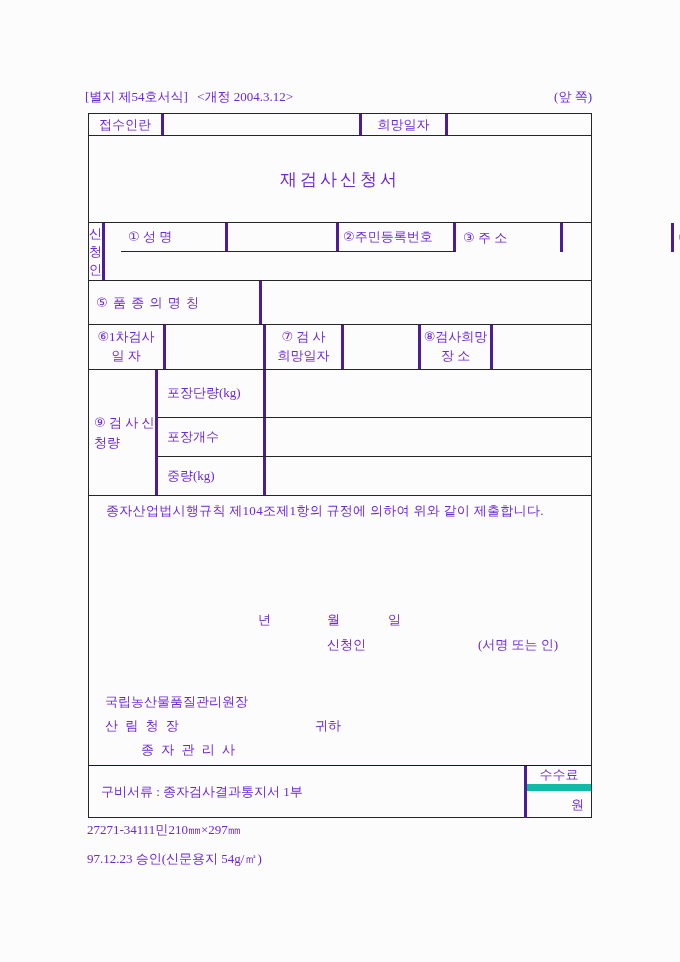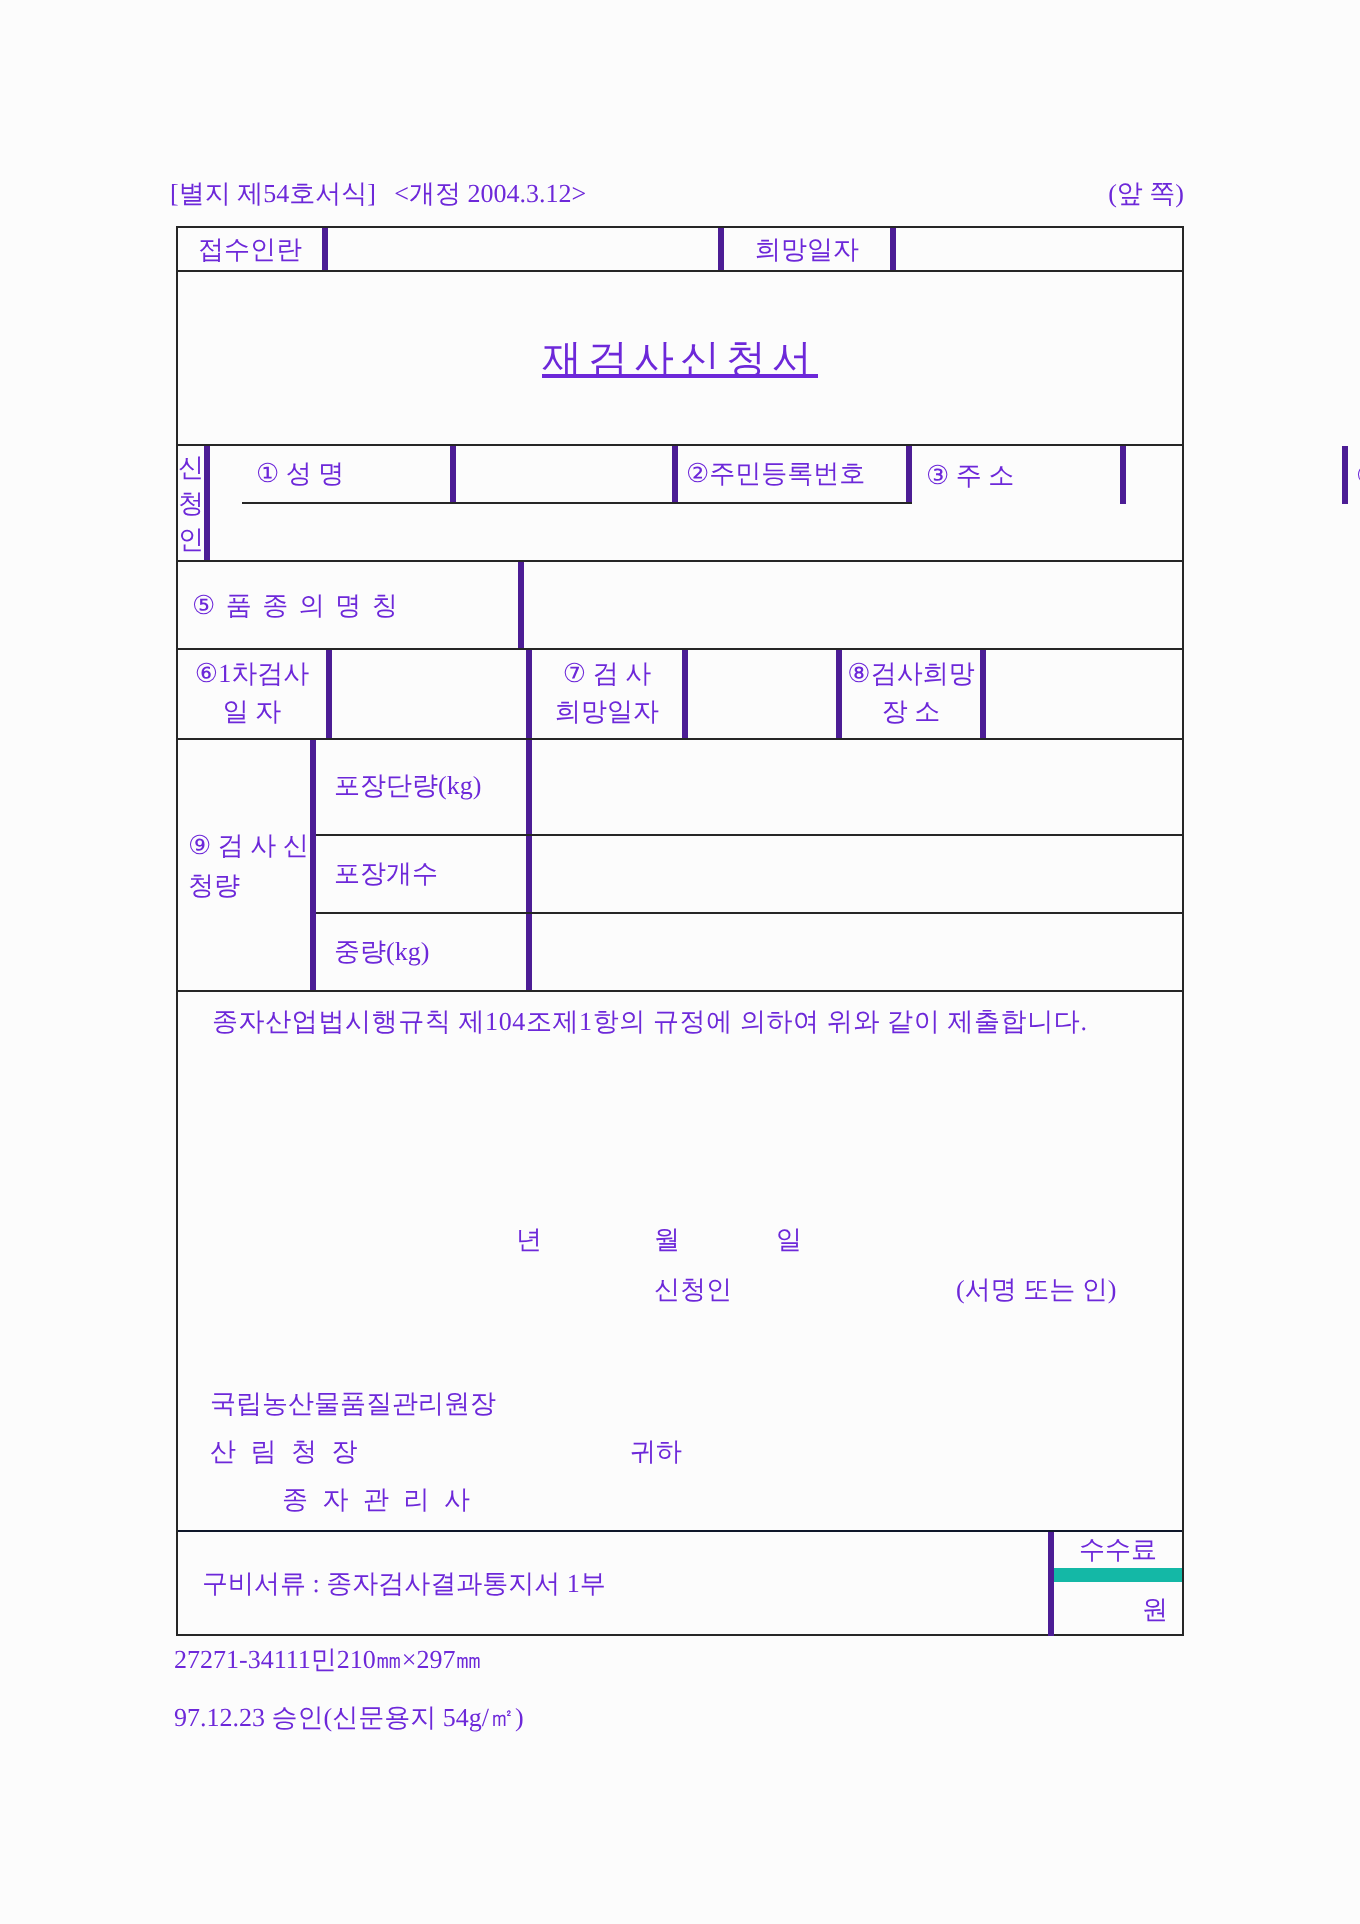--- a/index.html
+++ b/index.html
@@ -24,21 +24,21 @@
   .br { border-right:3px solid #4c1d95; }
   .cell { display:flex; align-items:center; }
   .c-center { justify-content:center; text-align:center; }
   .c-left { justify-content:flex-start; padding-left:7px; }
   .two-line { flex-direction:column; justify-content:center; line-height:1.45; }
   
   .r-stamp { height:22px; }
   .r-stamp .cell { height:100%; }
   
   .r-title { height:87px; display:flex; align-items:center; justify-content:center;
-             font-size:20px; letter-spacing:3px;text-decoration:underline; }
+             font-size:17px; letter-spacing:3px; }
   
   .app-block { display:flex; height:58px; }
   .app-left { width:67px; }
   .app-right { flex:1; display:flex; flex-direction:row;margin-left:16px; }
   .app-row { display:flex; height:29px; }
   .app-row.first { border-bottom:1px solid #262626; }
   .app-row .cell { height:100%; }
   .w-label1 { width:107px; }
   .w-value1 { width:111px; }
   .w-label2 { width:117px; }

